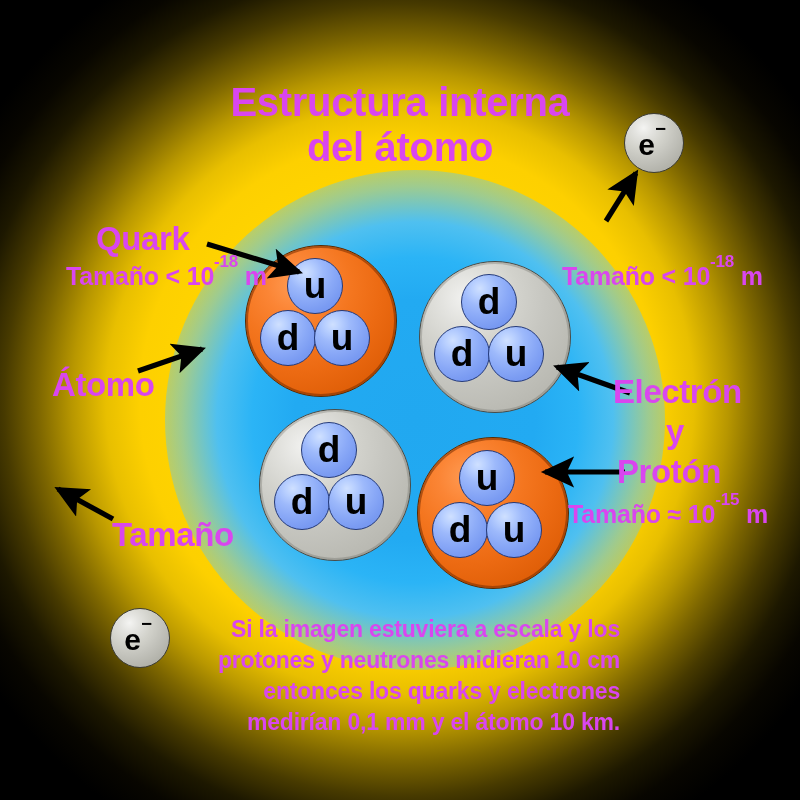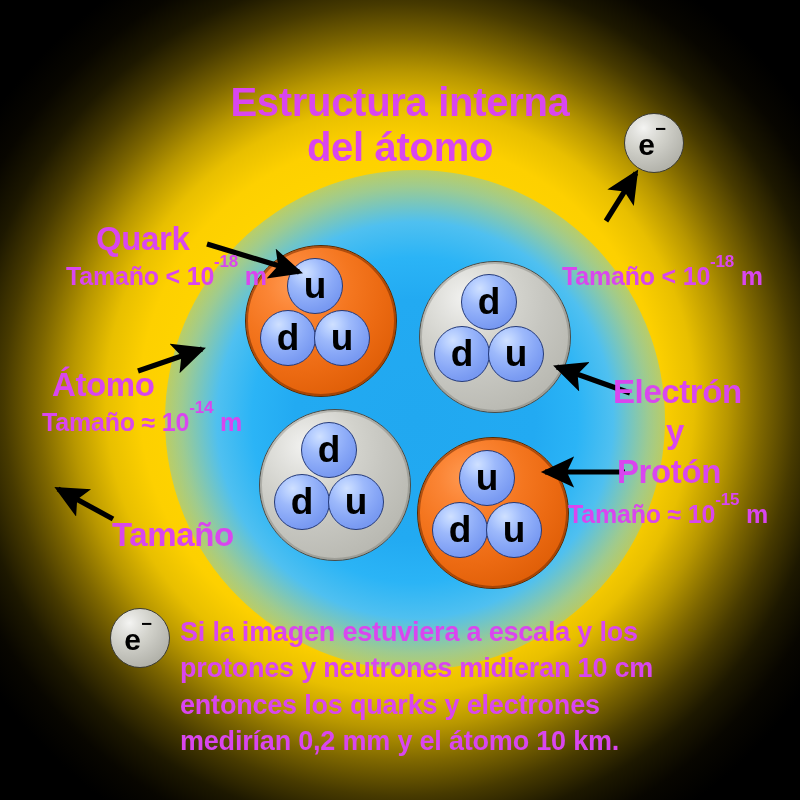--- a/index.html
+++ b/index.html
@@ -162,23 +162,23 @@
     font-size: 25px;
     line-height: 1;
     letter-spacing: -0.2px;
   }
   .lbl-size sup {
     font-size: 0.68em;
     position: relative;
     top: -0.55em;
   }
   .lbl-caption {
-    font-size: 27px;
+    font-size: 23px;
     line-height: 1.35;
-    text-align: left;
+    text-align: right;
     letter-spacing: -0.2px;
   }
 
   
   .arrow-layer {
     position: absolute;
     left: 0; top: 0;
     width: 800px; height: 800px;
     pointer-events: none;
   }
@@ -271,29 +271,28 @@
     <div>Estructura interna</div>
     <div>del átomo</div>
   </div>
 
   <div class="lbl lbl-name" style="left:96px; top:222px;">Quark</div>
   <div class="lbl lbl-size" style="left:66px; top:262px;"><span>Tamaño &lt; 10</span><sup>-18</sup><span> m</span></div>
 
   <div class="lbl lbl-size" style="left:562px; top:262px;"><span>Tamaño &lt; 10</span><sup>-18</sup><span> m</span></div>
 
   <div class="lbl lbl-name" style="left:52px; top:368px;">Átomo</div>
-  <div class="lbl lbl-size" style="left:42px; top:408px;"><span>Tamaño ≈ 10</span><sup>-14</sup><span> m</span></div>
 
   <div class="lbl lbl-name" style="left:112px; top:518px;">Tamaño</div>
 
   <div class="lbl lbl-name" style="left:613px; top:375px;">Electrón</div>
   <div class="lbl lbl-name" style="left:666px; top:415px;">y</div>
   <div class="lbl lbl-name" style="left:617px; top:455px;">Protón</div>
   <div class="lbl lbl-size" style="left:568px; top:500px;"><span>Tamaño ≈ 10</span><sup>-15</sup><span> m</span></div>
 
   <div class="lbl lbl-caption" style="left:180px; top:614px; width:440px;">
     <div>Si la imagen estuviera a escala y los</div>
     <div>protones y neutrones midieran 10 cm</div>
     <div>entonces los quarks y electrones</div>
-    <div>medirían 0,2 mm y el átomo 10 km.</div>
+    <div>medirían 0,1 mm y el átomo 10 km.</div>
   </div>
 
 </div>
 
 </body></html>

